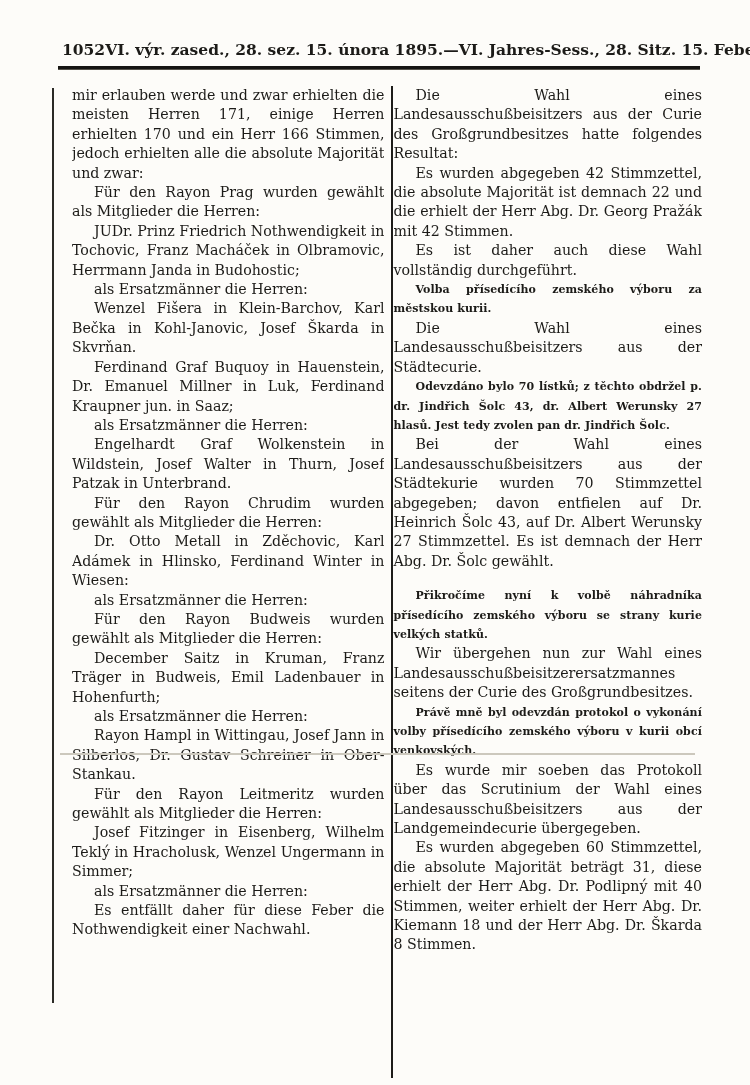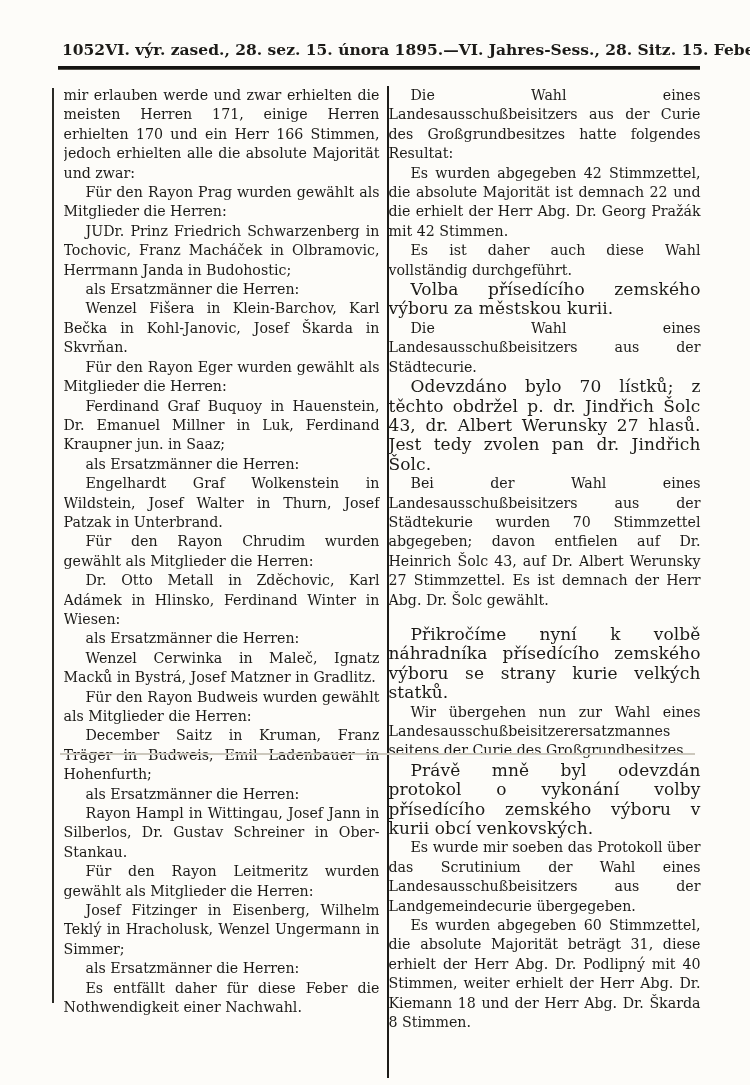--- a/index.html
+++ b/index.html
@@ -33,45 +33,44 @@
     border-bottom:1px solid #55524a;
   }
   .margin-rule{
     position:absolute;
     top:88px;left:52px;
     width:2px;height:915px;
     background:#2b2a26;
   }
   .columns{
     position:absolute;
-    top:86px;left:62px;right:48px;
+    top:86px;left:72px;right:48px;
     height:992px;
     display:flex;
     overflow:hidden;
-    justify-content:center;
   }
   .col{
     width:316px;
     font-size:14.2px;
     line-height:19.4px;
     text-align:justify;
     overflow:hidden;
   }
   .col-left{margin-right:7px;}
   .divider{
     width:2px;
     background:#1d1c19;
     flex:0 0 auto;
   }
   .col-right{width:312px;}
   .para{margin:0;}
   .para.indent{text-indent:22px;}
   .para.cs{
-    font-weight:normal;
-    font-size:17px;
+    font-weight:bold;
+    font-size:11px;
     letter-spacing:0.1px;
   }
   .para.gap{margin-top:15px;}
   .bottom-rule{
     position:absolute;
     left:60px;right:55px;bottom:8px;
     height:2px;
     background:#ccc8bd;
   }
 </style>
@@ -87,31 +86,29 @@
     <span>VI. Jahres-Sess., 28. Sitz. 15. Feber 1895.</span>
   </div>
 
   <div class="header-rule"></div>
   <div class="margin-rule"></div>
 
   <div class="columns">
     <div class="col col-left">
         <p class="para">mir erlauben werde und zwar erhielten die meisten Herren 171, einige Herren erhielten 170 und ein Herr 166 Stimmen, jedoch erhielten alle die absolute Majorität und zwar:</p>
         <p class="para indent">Für den Rayon Prag wurden gewählt als Mitglieder die Herren:</p>
-        <p class="para indent">JUDr. Prinz Friedrich Schwarzenberg in Tochovic, Franz Macháček in Olbramovic, Herrmann Janda in Budohostic;</p>
+        <p class="para indent">JUDr. Prinz Friedrich Nothwendigkeit in Tochovic, Franz Macháček in Olbramovic, Herrmann Janda in Budohostic;</p>
         <p class="para indent">als Ersatzmänner die Herren:</p>
         <p class="para indent">Wenzel Fišera in Klein-Barchov, Karl Bečka in Kohl-Janovic, Josef Škarda in Skvrňan.</p>
-        <p class="para indent">Für den Rayon Eger wurden gewählt als Mitglieder die Herren:</p>
         <p class="para indent">Ferdinand Graf Buquoy in Hauenstein, Dr. Emanuel Millner in Luk, Ferdinand Kraupner jun. in Saaz;</p>
         <p class="para indent">als Ersatzmänner die Herren:</p>
         <p class="para indent">Engelhardt Graf Wolkenstein in Wildstein, Josef Walter in Thurn, Josef Patzak in Unterbrand.</p>
         <p class="para indent">Für den Rayon Chrudim wurden gewählt als Mitglieder die Herren:</p>
         <p class="para indent">Dr. Otto Metall in Zděchovic, Karl Adámek in Hlinsko, Ferdinand Winter in Wiesen:</p>
         <p class="para indent">als Ersatzmänner die Herren:</p>
-        <p class="para indent">Wenzel Cerwinka in Maleč, Ignatz Macků in Bystrá, Josef Matzner in Gradlitz.</p>
         <p class="para indent">Für den Rayon Budweis wurden gewählt als Mitglieder die Herren:</p>
         <p class="para indent">December Saitz in Kruman, Franz Träger in Budweis, Emil Ladenbauer in Hohenfurth;</p>
         <p class="para indent">als Ersatzmänner die Herren:</p>
         <p class="para indent">Rayon Hampl in Wittingau, Josef Jann in Silberlos, Dr. Gustav Schreiner in Ober-Stankau.</p>
         <p class="para indent">Für den Rayon Leitmeritz wurden gewählt als Mitglieder die Herren:</p>
         <p class="para indent">Josef Fitzinger in Eisenberg, Wilhelm Teklý in Hracholusk, Wenzel Ungermann in Simmer;</p>
         <p class="para indent">als Ersatzmänner die Herren:</p>
         <p class="para indent">Es entfällt daher für diese Feber die Nothwendigkeit einer Nachwahl.</p>
       </div>
     <div class="divider"></div>

